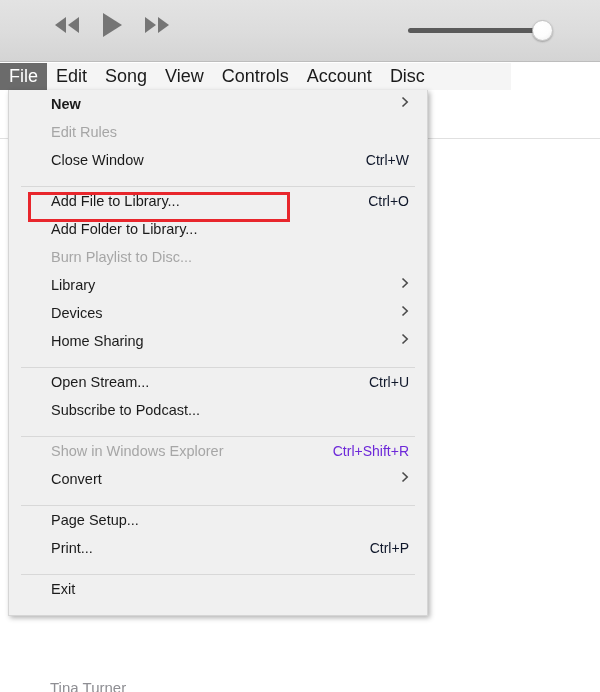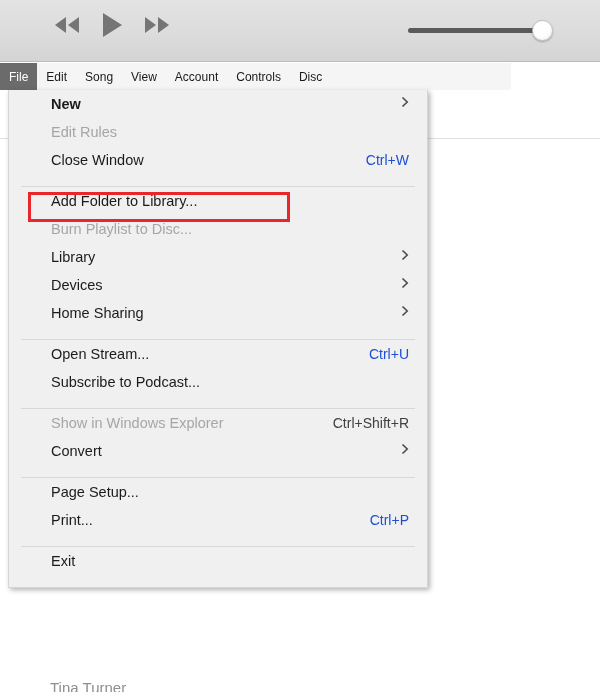--- a/index.html
+++ b/index.html
@@ -63,21 +63,21 @@
   }
 
   
   #menubar {
     position: absolute;
     left: 0; top: 63px;
     width: 511px; height: 27px;
     background: #f5f5f5;
     display: flex;
     align-items: stretch;
-    font-size: 12px;
+    font-size: 18px;
     color: #1a1a1a;
   }
   .menubar-item {
     display: flex;
     align-items: center;
     padding: 0 9px;
     cursor: default;
     white-space: nowrap;
   }
   .menubar-item.active {
@@ -129,30 +129,30 @@
     padding: 0 12px 0 42px;
     white-space: nowrap;
     cursor: default;
     box-sizing: border-box;
   }
   .menu-item .label { flex: 0 0 auto; }
   .menu-item .shortcut {
     position: absolute;
     right: 18px;
     font-size: 14px;
-    color: #1d4ed8;
+    color: #0f172a;
   }
   .menu-item .chev {
     position: absolute;
     right: 18px;
     line-height: 0;
   }
   .menu-item.bold .label { font-weight: bold; }
   .menu-item.disabled { color: #a6a6a6; }
-  .menu-item.disabled .shortcut { color: #404040; }
+  .menu-item.disabled .shortcut { color: #6d28d9; }
   .menu-separator {
     height: 1px;
     margin: 6px 12px 6px 12px;
     background: #d8d8d8;
   }
 
   
   #highlight-box {
     position: absolute;
     left: 28px;
@@ -193,22 +193,22 @@
     <div id="volume-knob"></div>
   </div>
 
 </div>
 
 <div id="menubar">
     <div class="menubar-item active">File</div>
     <div class="menubar-item">Edit</div>
     <div class="menubar-item">Song</div>
     <div class="menubar-item">View</div>
+    <div class="menubar-item">Controls</div>
     <div class="menubar-item">Account</div>
-    <div class="menubar-item">Controls</div>
     <div class="menubar-item">Disc</div>
   </div>
 
 <div id="bg-content">
   <div id="bg-divider"></div>
   <div id="bg-artist-text">Tina Turner</div>
 </div>
 
 <div id="file-menu">
     <div class="menu-item bold">
@@ -219,20 +219,24 @@
     </div>
     <div class="menu-item disabled">
       <span class="label">Edit Rules</span>
     </div>
     <div class="menu-item">
       <span class="label">Close Window</span>
       <span class="shortcut">Ctrl+W</span>
     </div>
     <div class="menu-separator"></div>
     <div class="menu-item">
+      <span class="label">Add File to Library...</span>
+      <span class="shortcut">Ctrl+O</span>
+    </div>
+    <div class="menu-item">
       <span class="label">Add Folder to Library...</span>
     </div>
     <div class="menu-item disabled">
       <span class="label">Burn Playlist to Disc...</span>
     </div>
     <div class="menu-item">
       <span class="label">Library</span>
       <span class="chev"><svg width="8" height="12" viewBox="0 0 8 12">
           <polyline points="1.5,1.5 6.2,6 1.5,10.5" fill="none" stroke="#4a4a4a" stroke-width="1.6"></polyline>
         </svg></span>

